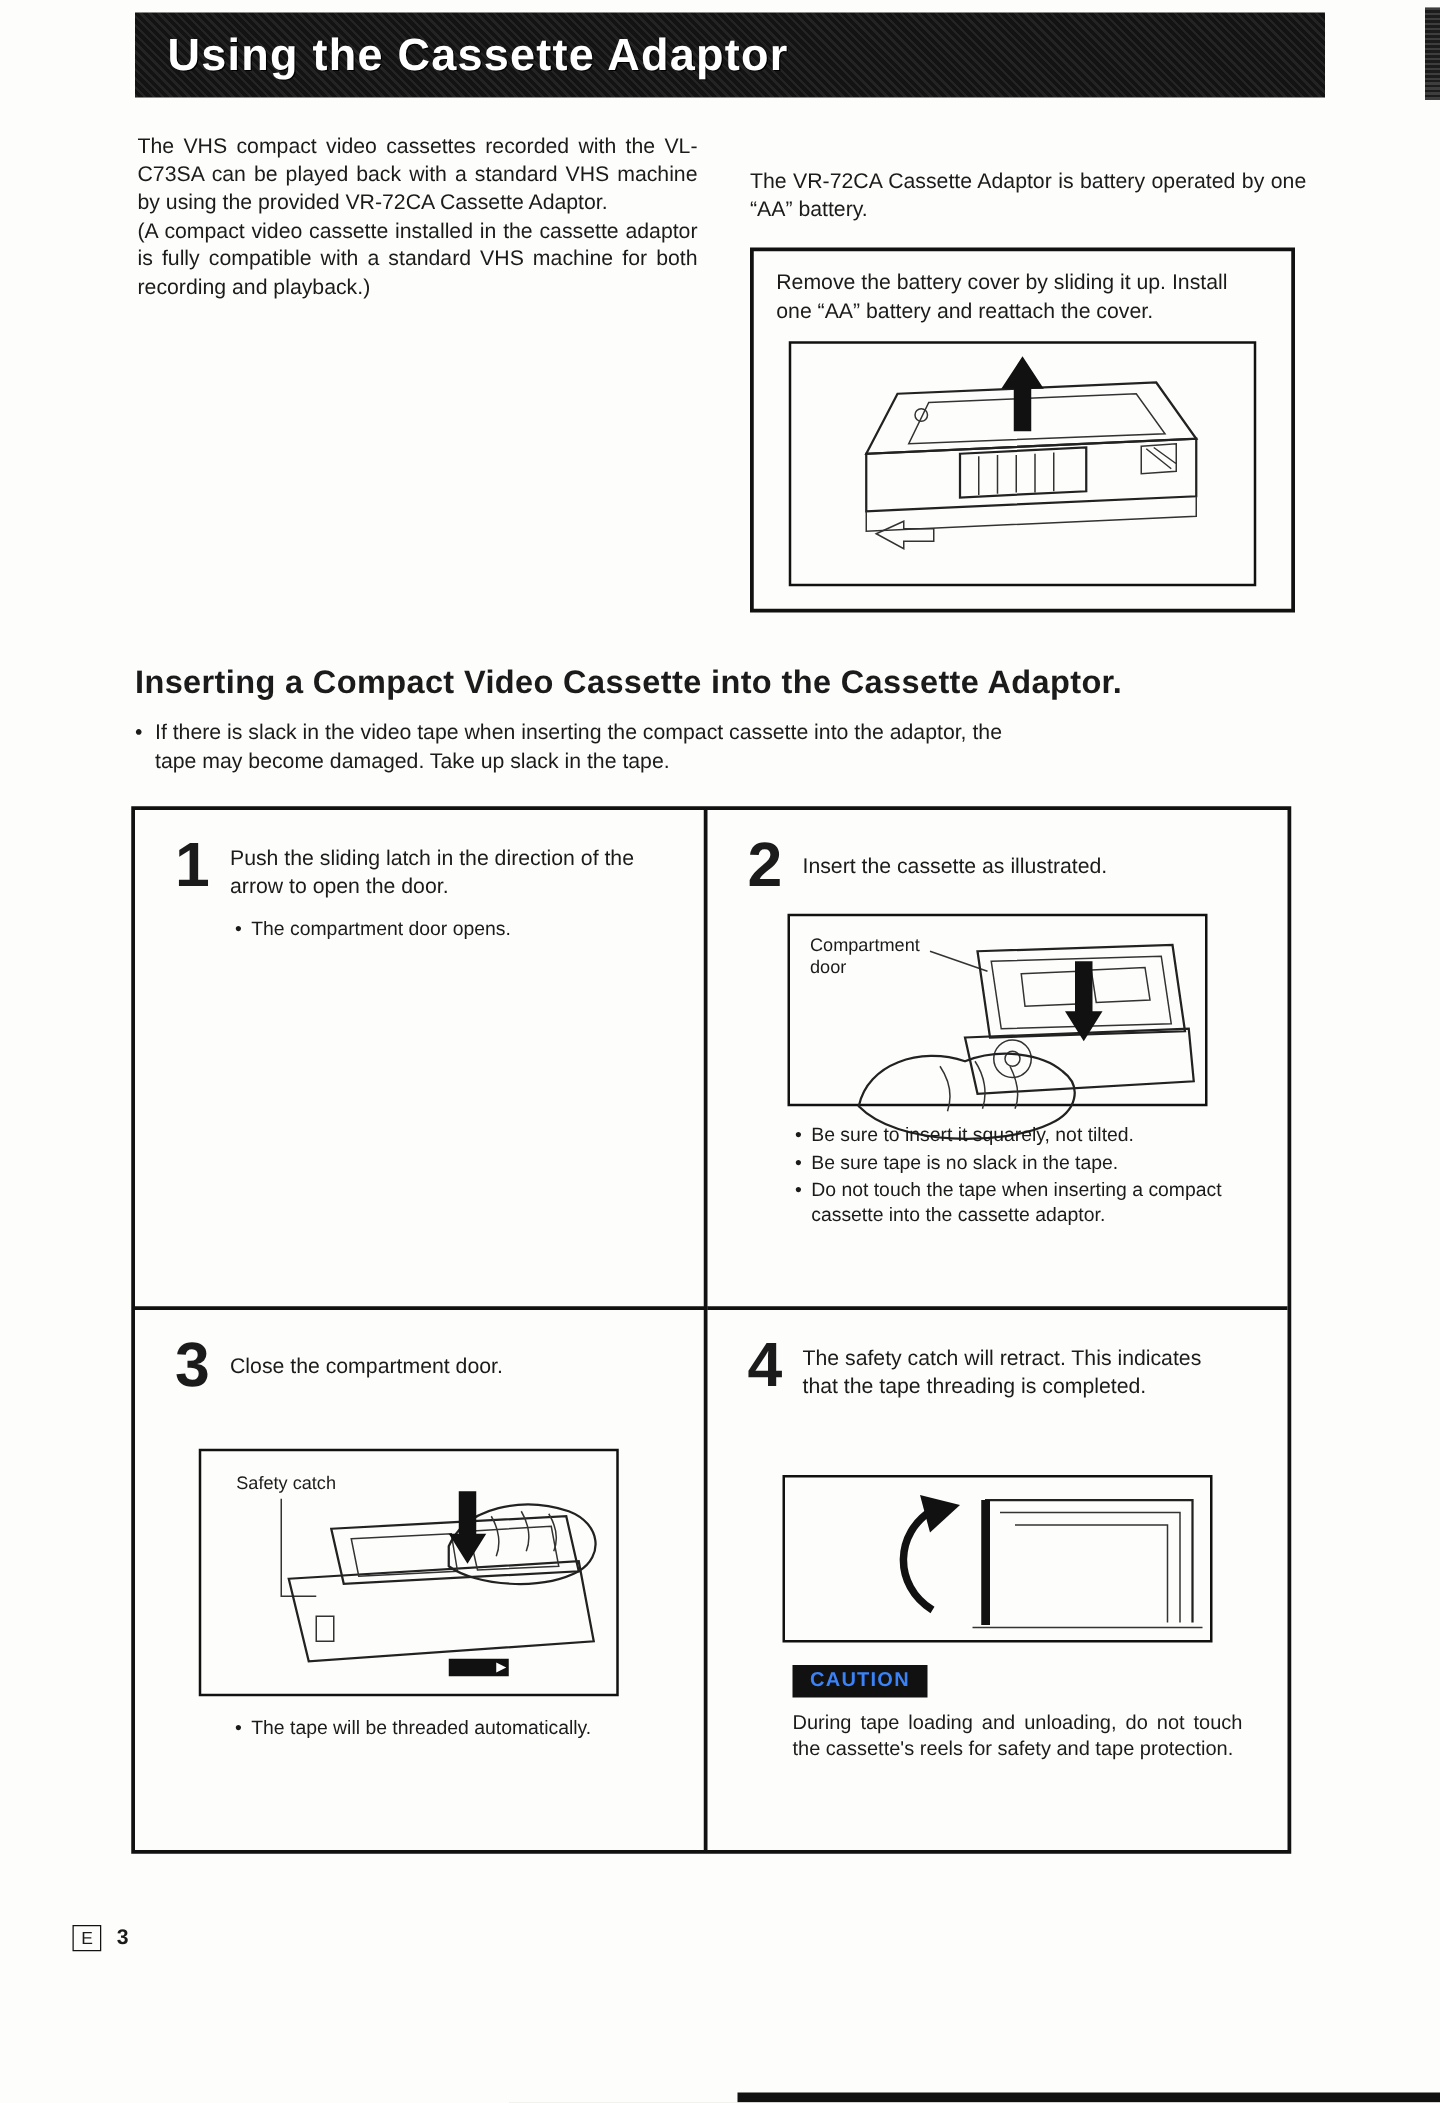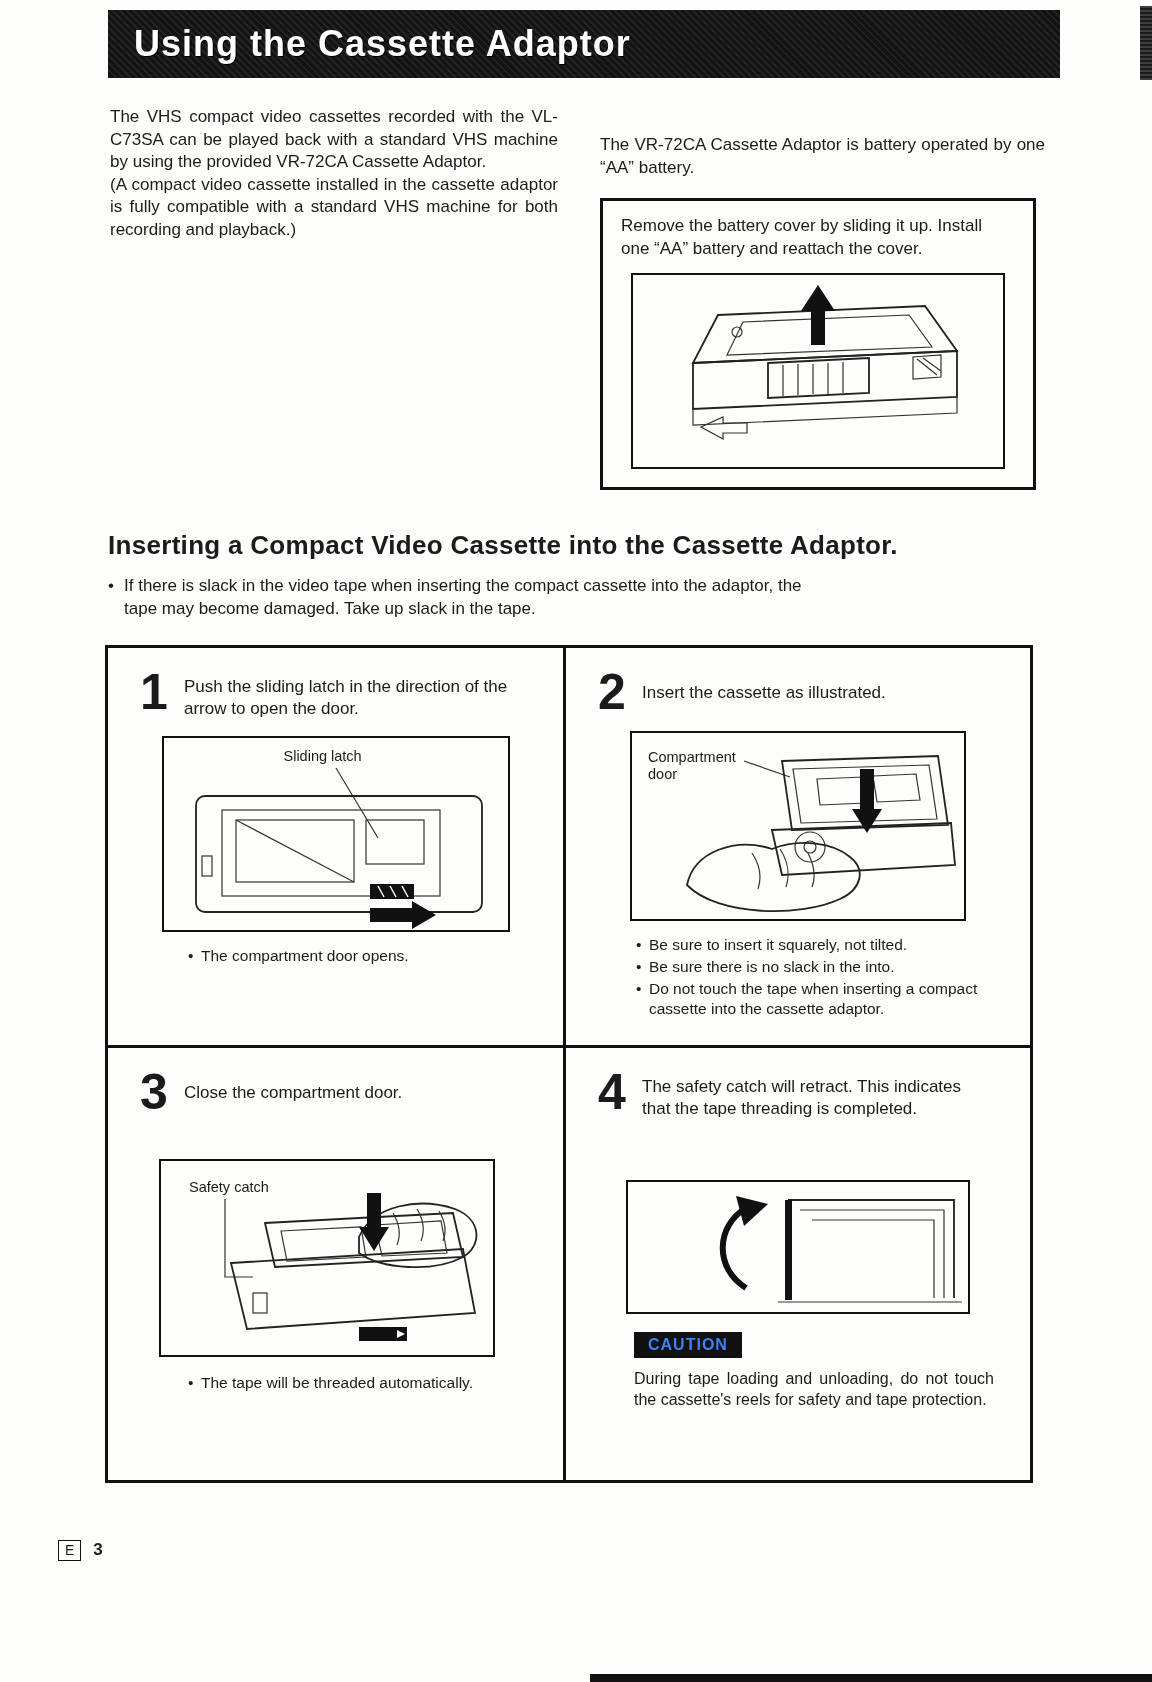--- a/index.html
+++ b/index.html
@@ -168,69 +168,52 @@
     <span>If there is slack in the video tape when inserting the compact cassette into the adaptor, the tape may become damaged. Take up slack in the tape.</span>
   </div>
 
   <div class="steps-table">
 
     <div class="cell tl">
       <div class="step-head">
         <div class="step-number">1</div>
         <div class="step-instruction">Push the sliding latch in the direction of the arrow to open the door.</div>
       </div>
-      <div class="figure" style="width:348px;height:196px;">
-        <div class="fig-label" style="left:120px;top:10px;">Sliding latch</div>
-        <svg width="344" height="192" viewBox="0 0 344 192">
-          <line class="lnthin" x1="172" y1="30" x2="214" y2="100"></line>
-          <rect class="ln" x="32" y="58" width="286" height="116" rx="9"></rect>
-          <rect class="lnthin" x="58" y="72" width="218" height="86"></rect>
-          <rect class="lnthin" x="72" y="82" width="118" height="62"></rect>
-          <line class="lnthin" x1="72" y1="82" x2="190" y2="144"></line>
-          <rect class="lnthin" x="202" y="82" width="58" height="44"></rect>
-          <rect class="lnthin" x="38" y="118" width="10" height="20"></rect>
-
-          <rect class="blk" x="206" y="146" width="44" height="15"></rect>
-          <path d="M 214,148 L 220,159 M 226,148 L 232,159 M 238,148 L 244,159" stroke="#fff" stroke-width="1.5" fill="none"></path>
-
-          <polygon class="blk" points="206,170 248,170 248,163 272,177 248,191 248,184 206,184"></polygon>
-        </svg>
-      </div>
       <ul class="notes">
         <li>The compartment door opens.</li>
       </ul>
     </div>
 
     <div class="cell tr">
       <div class="step-head">
         <div class="step-number">2</div>
         <div class="step-instruction" style="padding-top:12px;">Insert the cassette as illustrated.</div>
       </div>
-      <div class="figure" style="width:336px;height:190px;">
+      <div class="figure" style="width:336px;height:154px;">
         <div class="fig-label" style="left:16px;top:16px;width:104px;">Compartment door</div>
         <svg width="332" height="186" viewBox="0 0 332 186">
           <line class="lnthin" x1="112" y1="28" x2="158" y2="44"></line>
 
           <path class="ln" d="M 150,28 L 306,23 L 316,92 L 160,97 Z"></path>
           <path class="lnthin" d="M 161,36 L 297,32 L 305,86 L 169,90 Z"></path>
           <path class="lnthin" d="M 185,46 L 231,44 L 234,70 L 188,72 Z M 241,43 L 284,41 L 288,67 L 245,69 Z"></path>
 
           <path class="ln" d="M 140,97 L 319,90 L 323,132 L 150,142 Z"></path>
           <circle class="lnthin" cx="178" cy="114" r="15"></circle>
           <circle class="lnthin" cx="178" cy="114" r="6"></circle>
 
           <path class="ln" d="M 55,152 C 62,118 104,104 140,116 C 168,105 202,110 218,124 C 234,136 230,156 208,166 C 170,184 86,184 55,152 Z"></path>
           <path class="lnthin" d="M 120,120 C 128,132 130,144 126,156 M 148,116 C 156,128 158,142 154,154 M 176,120 C 182,132 184,144 180,154"></path>
 
           <polygon class="blk" points="228,36 242,36 242,76 250,76 235,100 220,76 228,76"></polygon>
         </svg>
       </div>
       <ul class="notes" style="padding-left:52px;">
         <li>Be sure to insert it squarely, not tilted.</li>
-        <li>Be sure there is no slack in the into.</li>
+        <li>Be sure tape is no slack in the tape.</li>
         <li>Do not touch the tape when inserting a compact cassette into the cassette adaptor.</li>
       </ul>
     </div>
 
     <div class="cell bl">
       <div class="step-head">
         <div class="step-number">3</div>
         <div class="step-instruction" style="padding-top:12px;">Close the compartment door.</div>
       </div>
       <div class="figure" style="width:336px;height:198px;margin-top:44px;margin-left:33px;">

